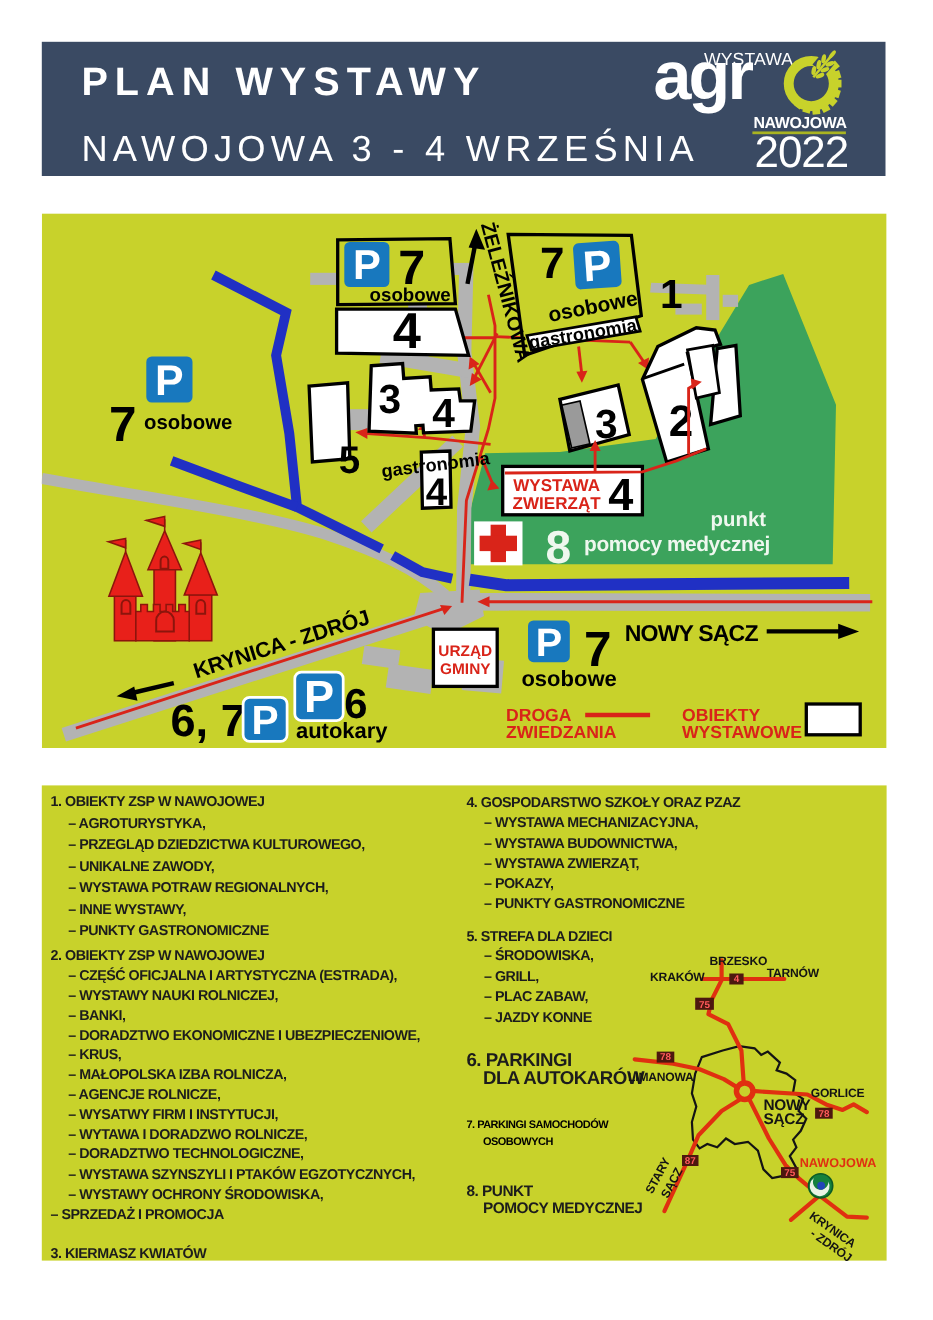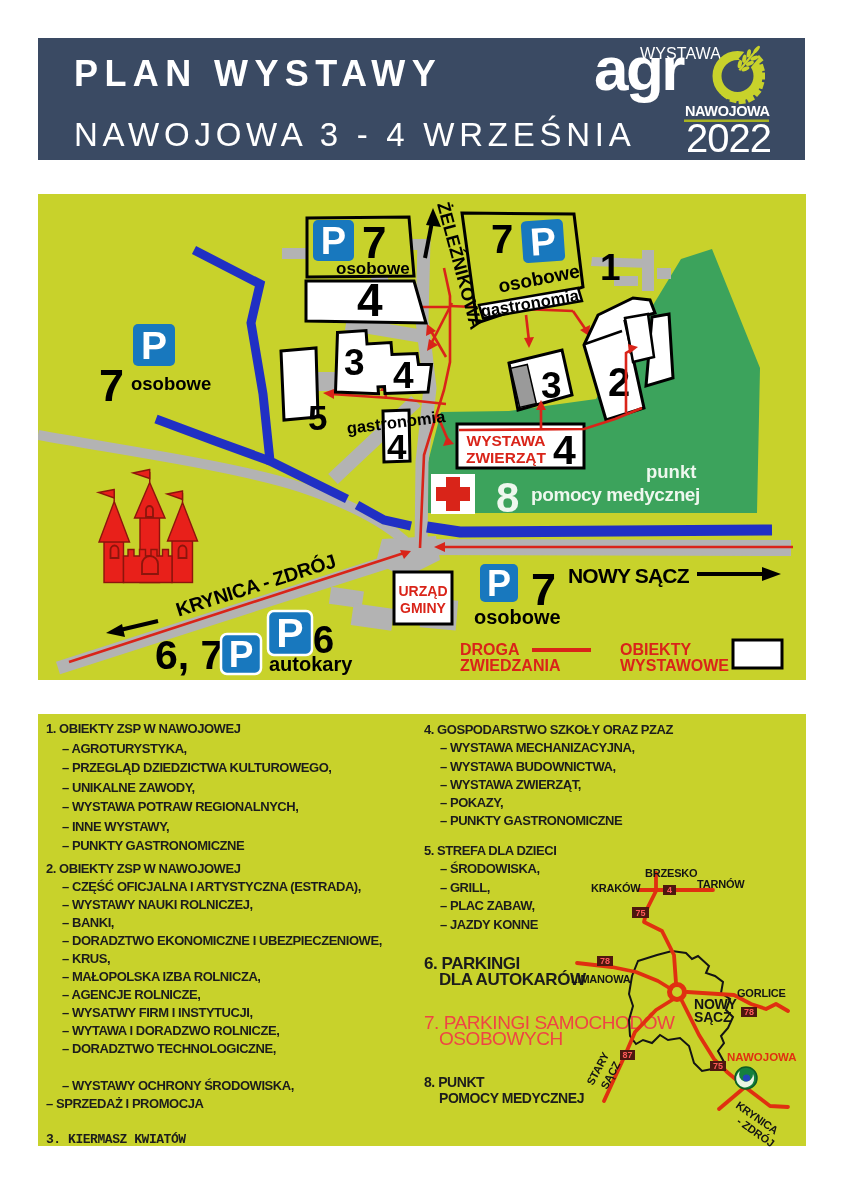--- a/index.html
+++ b/index.html
@@ -353,47 +353,47 @@
 <span style="margin-left:16px">– CZĘŚĆ OFICJALNA I ARTYSTYCZNA (ESTRADA),</span><br>
 <span style="margin-left:16px">– WYSTAWY NAUKI ROLNICZEJ,</span><br>
 <span style="margin-left:16px">– BANKI,</span><br>
 <span style="margin-left:16px">– DORADZTWO EKONOMICZNE I UBEZPIECZENIOWE,</span><br>
 <span style="margin-left:16px">– KRUS,</span><br>
 <span style="margin-left:16px">– MAŁOPOLSKA IZBA ROLNICZA,</span><br>
 <span style="margin-left:16px">– AGENCJE ROLNICZE,</span><br>
 <span style="margin-left:16px">– WYSATWY FIRM I INSTYTUCJI,</span><br>
 <span style="margin-left:16px">– WYTAWA I DORADZWO ROLNICZE,</span><br>
 <span style="margin-left:16px">– DORADZTWO TECHNOLOGICZNE,</span><br>
-<br>
+<span style="margin-left:16px">– WYSTAWA SZYNSZYLI I PTAKÓW EGZOTYCZNYCH,</span><br>
 <span style="margin-left:16px">– WYSTAWY OCHRONY ŚRODOWISKA,</span><br>
 <span style="">– SPRZEDAŻ I PROMOCJA</span>
 </div>
 
-<div class="abs t" style="left:46px;top:1133px;font-size:13px;letter-spacing:-0.45px;font-weight:bold;color:#1c1c1c;font-family:Liberation Mono, monospace;">3. KIERMASZ KWIATÓW</div>
+<div class="abs t" style="left:46px;top:1133px;font-size:13px;letter-spacing:-0.45px;font-weight:bold;color:#1c1c1c;">3. KIERMASZ KWIATÓW</div>
 
 <div class="abs t" style="left:424px;top:721px;font-size:13px;letter-spacing:-0.45px;font-weight:bold;color:#1c1c1c;line-height:18.3px;">
 4. GOSPODARSTWO SZKOŁY ORAZ PZAZ<br>
 <span style="margin-left:16px">– WYSTAWA MECHANIZACYJNA,</span><br>
 <span style="margin-left:16px">– WYSTAWA BUDOWNICTWA,</span><br>
 <span style="margin-left:16px">– WYSTAWA ZWIERZĄT,</span><br>
 <span style="margin-left:16px">– POKAZY,</span><br>
 <span style="margin-left:16px">– PUNKTY GASTRONOMICZNE</span>
 </div>
 
 <div class="abs t" style="left:424px;top:842px;font-size:13px;letter-spacing:-0.45px;font-weight:bold;color:#1c1c1c;line-height:18.4px;">
 5. STREFA DLA DZIECI<br>
 <span style="margin-left:16px">– ŚRODOWISKA,</span><br>
 <span style="margin-left:16px">– GRILL,</span><br>
 <span style="margin-left:16px">– PLAC ZABAW,</span><br>
 <span style="margin-left:16px">– JAZDY KONNE</span>
 </div>
 
 <div class="abs t" style="left:424px;top:956px;font-size:17px;letter-spacing:-0.45px;font-weight:bold;color:#1c1c1c;line-height:15.7px;">6. PARKINGI<br><span style="margin-left:15px">DLA AUTOKARÓW</span></div>
 
-<div class="abs t" style="left:424px;top:1015px;font-size:19px;letter-spacing:-0.45px;font-weight:normal;color:#ef4444;line-height:15.7px;">7. PARKINGI SAMOCHODÓW<br><span style="margin-left:15px">OSOBOWYCH</span></div>
+<div class="abs t" style="left:424px;top:1015px;font-size:10px;letter-spacing:-0.45px;font-weight:bold;color:#000000;line-height:15.7px;">7. PARKINGI SAMOCHODÓW<br><span style="margin-left:15px">OSOBOWYCH</span></div>
 
 <div class="abs t" style="left:424px;top:1075px;font-size:14px;letter-spacing:-0.45px;font-weight:bold;color:#1c1c1c;line-height:15.7px;">8. PUNKT<br><span style="margin-left:15px">POMOCY MEDYCZNEJ</span></div>
 
 <svg class="abs" style="left:555px;top:845px;" width="255" height="305" viewBox="555 845 255 305">
 
   <path d="M638,961 L657,955 L672,951 L686,953 L692,959 L698,956 L709,966 L706,973 L715,976 L723,982 L721,993 L730,999 L726,1010 L733,1017 L728,1028 L721,1036 L724,1043 L718,1051 L724,1062 L712,1069 L702,1071 L694,1063 L689,1046 L680,1038 L668,1040 L660,1035 L652,1043 L643,1040 L636,1044 L630,1036 L629,1020 L633,1006 L629,994 L632,976 Z" fill="none" stroke="#141414" stroke-width="2"></path>
 
   <g fill="none" stroke="#e03010" stroke-width="3.8" stroke-linecap="round" stroke-linejoin="round">
     <polyline points="639,890 713,890"></polyline>
     <polyline points="656,873 656,891 647,909 644,922 662,931 674,955 676,983"></polyline>

